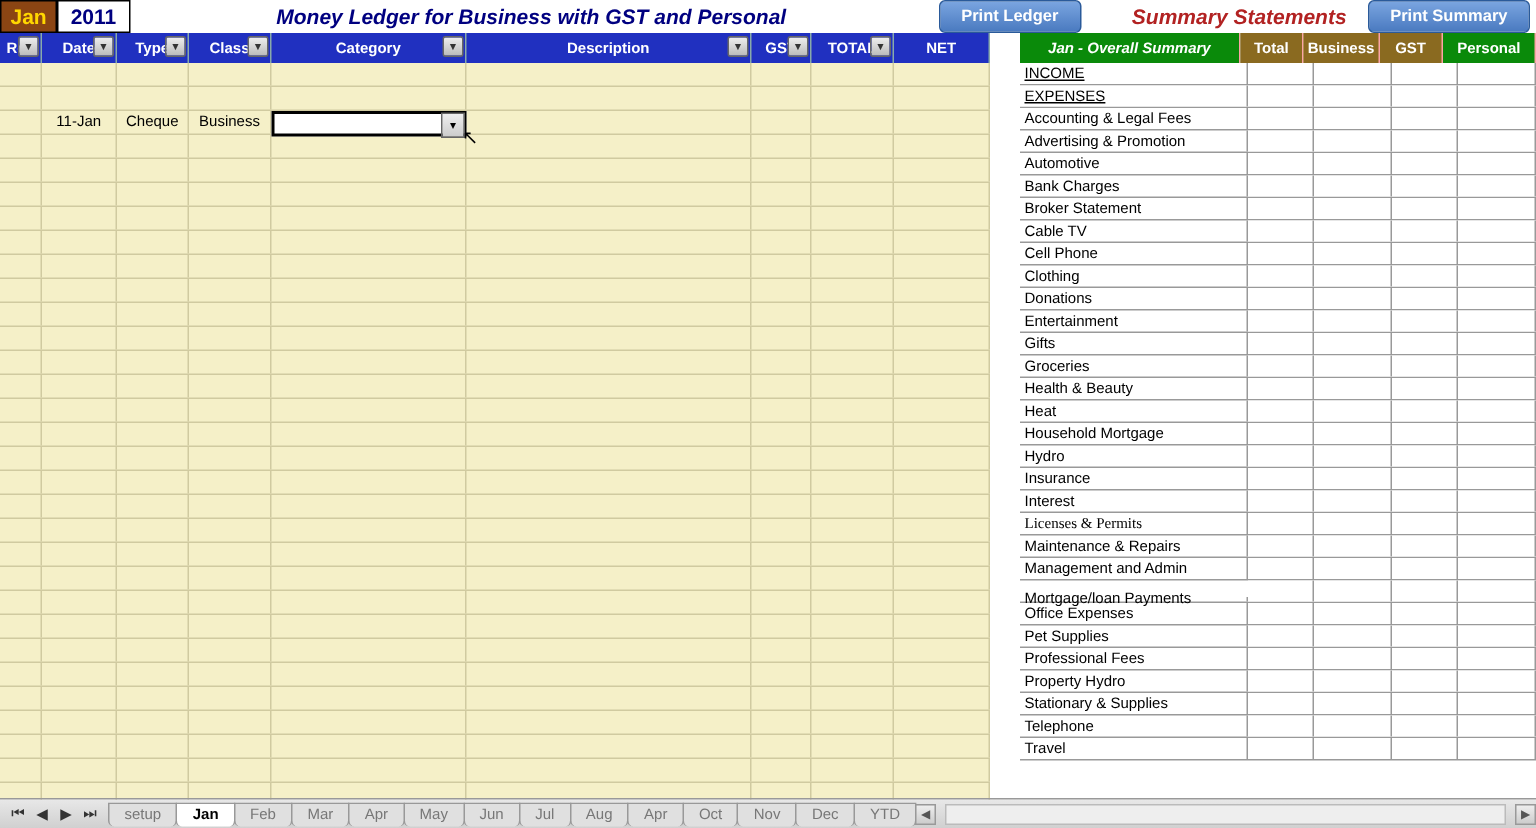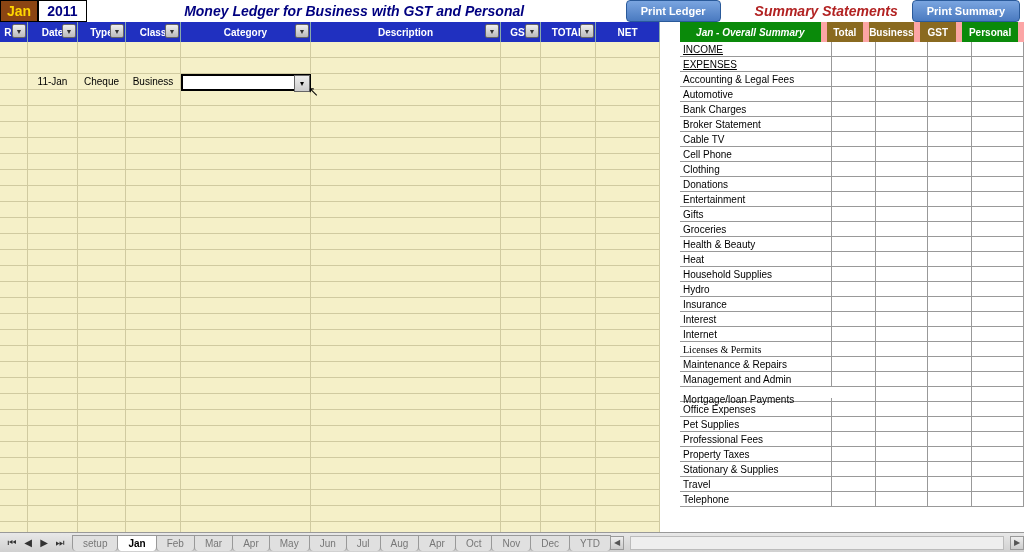--- a/index.html
+++ b/index.html
@@ -48,21 +48,21 @@
   .c-rec{width:28px}.c-date{width:50px}.c-type{width:48px}.c-class{width:55px}
   .c-cat{width:130px}.c-desc{width:190px}.c-gst{width:40px}.c-tot{width:55px}.c-net{width:64px}
   .ledger-body { height:490px; background:#F5F0C8; position:relative; }
   .ledger-row { display:flex; height:16px; border-bottom:1px solid #d0caa0;}
   .ledger-row .cell { border-right:1px solid #d0caa0; font-size:10px; display:flex; align-items:center; justify-content:center;}
   .active-cell { position:absolute; left:181px; top:32px; width:130px; height:17px; border:2px solid #000; background:#fff;}
   .active-cell .mini-dd { position:absolute; right:-1px; top:-1px; width:16px; height:17px; background:linear-gradient(#eee,#ccc); border:1px solid #666; display:flex; align-items:center; justify-content:center; font-size:8px; cursor:pointer;}
   .cursor-arrow { position:absolute; left:308px; top:42px; font-size:13px; pointer-events:none;}
   
   .summary-hdr { display:flex; height:20px; }
-  .summary-hdr .scol { color:#fff; font-weight:bold; font-size:10px; display:flex; align-items:center; justify-content:center; border-right:6px solid #fca5a5;}
+  .summary-hdr .scol { color:#fff; font-weight:bold; font-size:10px; display:flex; align-items:center; justify-content:center; border-right:1px solid #fca5a5;}
   .sc-label{width:152px; background:#0a8a0a; font-style:italic;}
   .sc-total{width:44px; background:#8a6a20}
   .sc-bus{width:52px; background:#8a6a20}
   .sc-gst{width:44px; background:#8a6a20}
   .sc-per{width:64px; background:#0a8a0a}
   .summary-body { height:490px; overflow:hidden; }
   .srow { display:flex; height:15px; border-bottom:1px solid #999;}
   .srow .scell { border-right:1px solid #999; font-size:10px; padding-left:3px; display:flex; align-items:center;}
   .srow.section .scell:first-child { font-weight:normal; text-decoration:underline; background:#fff;}
   .srow .scell.val { background:#fff; }
@@ -507,20 +507,27 @@
           <div class="scell val" style="width: 52px;"></div>
         </div>
         <div class="srow">
           <div class="scell" style="width: 152px;">Accounting &amp; Legal Fees</div>
           <div class="scell val" style="width: 44px;"></div>
           <div class="scell val" style="width: 52px;"></div>
           <div class="scell val" style="width: 44px;"></div>
           <div class="scell val" style="width: 52px;"></div>
         </div>
         <div class="srow">
+          <div class="scell" style="width: 152px;">Advertising &amp; Promotion</div>
+          <div class="scell val" style="width: 44px;"></div>
+          <div class="scell val" style="width: 52px;"></div>
+          <div class="scell val" style="width: 44px;"></div>
+          <div class="scell val" style="width: 52px;"></div>
+        </div>
+        <div class="srow">
           <div class="scell" style="width: 152px;">Automotive</div>
           <div class="scell val" style="width: 44px;"></div>
           <div class="scell val" style="width: 52px;"></div>
           <div class="scell val" style="width: 44px;"></div>
           <div class="scell val" style="width: 52px;"></div>
         </div>
         <div class="srow">
           <div class="scell" style="width: 152px;">Bank Charges</div>
           <div class="scell val" style="width: 44px;"></div>
           <div class="scell val" style="width: 52px;"></div>
@@ -591,21 +598,21 @@
           <div class="scell val" style="width: 52px;"></div>
         </div>
         <div class="srow">
           <div class="scell" style="width: 152px;">Heat</div>
           <div class="scell val" style="width: 44px;"></div>
           <div class="scell val" style="width: 52px;"></div>
           <div class="scell val" style="width: 44px;"></div>
           <div class="scell val" style="width: 52px;"></div>
         </div>
         <div class="srow">
-          <div class="scell" style="width: 152px;">Household Supplies</div>
+          <div class="scell" style="width: 152px;">Household Mortgage</div>
           <div class="scell val" style="width: 44px;"></div>
           <div class="scell val" style="width: 52px;"></div>
           <div class="scell val" style="width: 44px;"></div>
           <div class="scell val" style="width: 52px;"></div>
         </div>
         <div class="srow">
           <div class="scell" style="width: 152px;">Hydro</div>
           <div class="scell val" style="width: 44px;"></div>
           <div class="scell val" style="width: 52px;"></div>
           <div class="scell val" style="width: 44px;"></div>
@@ -619,27 +626,20 @@
           <div class="scell val" style="width: 52px;"></div>
         </div>
         <div class="srow">
           <div class="scell" style="width: 152px;">Interest</div>
           <div class="scell val" style="width: 44px;"></div>
           <div class="scell val" style="width: 52px;"></div>
           <div class="scell val" style="width: 44px;"></div>
           <div class="scell val" style="width: 52px;"></div>
         </div>
         <div class="srow">
-          <div class="scell" style="width: 152px;">Internet</div>
-          <div class="scell val" style="width: 44px;"></div>
-          <div class="scell val" style="width: 52px;"></div>
-          <div class="scell val" style="width: 44px;"></div>
-          <div class="scell val" style="width: 52px;"></div>
-        </div>
-        <div class="srow">
           <div class="scell" style="width: 152px; font-family: Liberation Serif, serif;">Licenses &amp; Permits</div>
           <div class="scell val" style="width: 44px;"></div>
           <div class="scell val" style="width: 52px;"></div>
           <div class="scell val" style="width: 44px;"></div>
           <div class="scell val" style="width: 52px;"></div>
         </div>
         <div class="srow">
           <div class="scell" style="width: 152px;">Maintenance &amp; Repairs</div>
           <div class="scell val" style="width: 44px;"></div>
           <div class="scell val" style="width: 52px;"></div>
@@ -675,42 +675,42 @@
           <div class="scell val" style="width: 52px;"></div>
         </div>
         <div class="srow">
           <div class="scell" style="width: 152px;">Professional Fees</div>
           <div class="scell val" style="width: 44px;"></div>
           <div class="scell val" style="width: 52px;"></div>
           <div class="scell val" style="width: 44px;"></div>
           <div class="scell val" style="width: 52px;"></div>
         </div>
         <div class="srow">
-          <div class="scell" style="width: 152px;">Property Taxes</div>
+          <div class="scell" style="width: 152px;">Property Hydro</div>
           <div class="scell val" style="width: 44px;"></div>
           <div class="scell val" style="width: 52px;"></div>
           <div class="scell val" style="width: 44px;"></div>
           <div class="scell val" style="width: 52px;"></div>
         </div>
         <div class="srow">
           <div class="scell" style="width: 152px;">Stationary &amp; Supplies</div>
           <div class="scell val" style="width: 44px;"></div>
           <div class="scell val" style="width: 52px;"></div>
           <div class="scell val" style="width: 44px;"></div>
           <div class="scell val" style="width: 52px;"></div>
         </div>
         <div class="srow">
+          <div class="scell" style="width: 152px;">Telephone</div>
+          <div class="scell val" style="width: 44px;"></div>
+          <div class="scell val" style="width: 52px;"></div>
+          <div class="scell val" style="width: 44px;"></div>
+          <div class="scell val" style="width: 52px;"></div>
+        </div>
+        <div class="srow">
           <div class="scell" style="width: 152px;">Travel</div>
-          <div class="scell val" style="width: 44px;"></div>
-          <div class="scell val" style="width: 52px;"></div>
-          <div class="scell val" style="width: 44px;"></div>
-          <div class="scell val" style="width: 52px;"></div>
-        </div>
-        <div class="srow">
-          <div class="scell" style="width: 152px;">Telephone</div>
           <div class="scell val" style="width: 44px;"></div>
           <div class="scell val" style="width: 52px;"></div>
           <div class="scell val" style="width: 44px;"></div>
           <div class="scell val" style="width: 52px;"></div>
         </div>
       </div>
   </div>
 </div>
 
 <div class="tab-bar">

